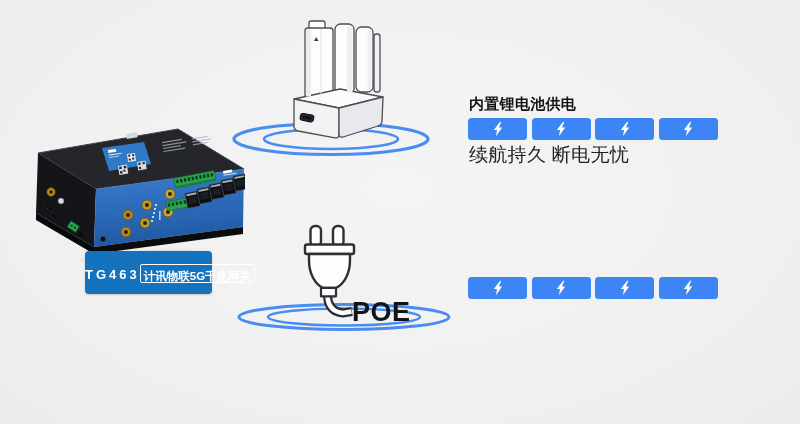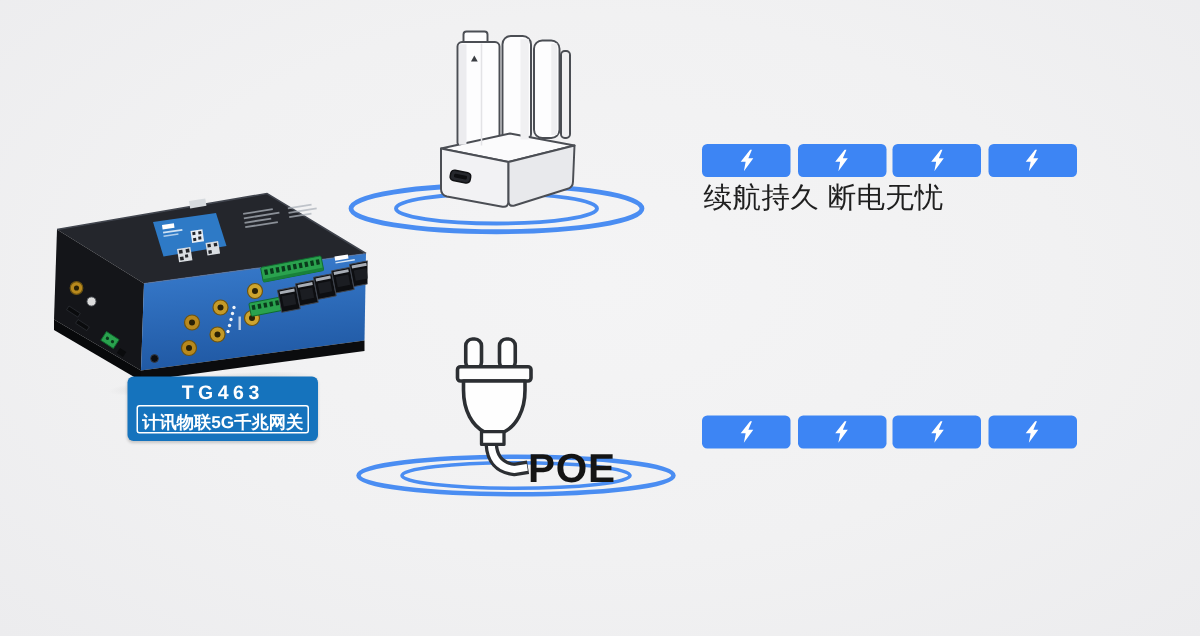--- a/index.html
+++ b/index.html
@@ -15,21 +15,21 @@
   .bolt-box{width:59px;height:22px;background:#3d85f4;border-radius:3.5px;
     display:flex;align-items:center;justify-content:center;}
   .bolt-ic{display:flex;}
   .bolt-ic svg{width:12px;height:16px;display:block;}
   .bolt-ic polygon{fill:#ffffff;}
   .feature-caption{font-size:19px;color:#1f1f1f;line-height:15px;margin:7px 0 0 1px;letter-spacing:.3px;}
 
   
   .device-badge{position:absolute;left:85px;top:251px;width:127px;height:43px;
     background:#1573bd;border-radius:4px;box-shadow:0 1px 2px rgba(0,0,0,.18);
-    display:flex;flex-direction:column;align-items:center;}
+    display:flex;flex-direction:row;align-items:center;}
   .badge-model{color:#fff;font-size:13px;font-weight:700;letter-spacing:3px;line-height:15px;margin-top:3px;}
   .badge-name-box{border:1.5px solid #fff;border-radius:2px;margin-top:1px;padding:0 3px;
     height:17px;display:flex;align-items:flex-end;justify-content:center;}
   .badge-name{color:#fff;font-size:11.5px;font-weight:700;line-height:12px;white-space:nowrap;}
 
   
   .poe-label{position:absolute;left:352px;top:263px;font-size:27px;font-weight:900;
     color:#141414;line-height:26px;letter-spacing:.5px;margin-top:36px;}
 
   .router-shadow{position:absolute;left:48px;top:247px;width:190px;height:18px;
@@ -256,20 +256,21 @@
     <line x1="41" y1="17" x2="41" y2="85" stroke="#e3e3e6" stroke-width="1"></line>
     <polygon points="34,29 38.5,29 36.2,25" fill="#3a3d42"></polygon>
 
     <g transform="translate(21,101) rotate(11)">
       <rect width="13.5" height="7" rx="2.5" fill="#26282d" stroke="#101113" stroke-width="1"></rect>
       <rect x="2.4" y="2.2" width="8.8" height="2.6" rx="1" fill="#0d0e10"></rect>
     </g>
   </svg>
 
   <section class="feature" style="top:96px;">
+    <h3 class="feature-title">内置锂电池供电</h3>
     <div class="bolt-row">
         <div class="bolt-box">
           <span class="bolt-ic">
             <svg viewBox="0 0 20 24">
               <polygon points="13.5,0 3,13.5 8.5,13.5 6.5,24 17,9.5 11.5,9.5 15.5,0"></polygon>
             </svg>
           </span>
         </div>
         <div class="bolt-box">
           <span class="bolt-ic">

